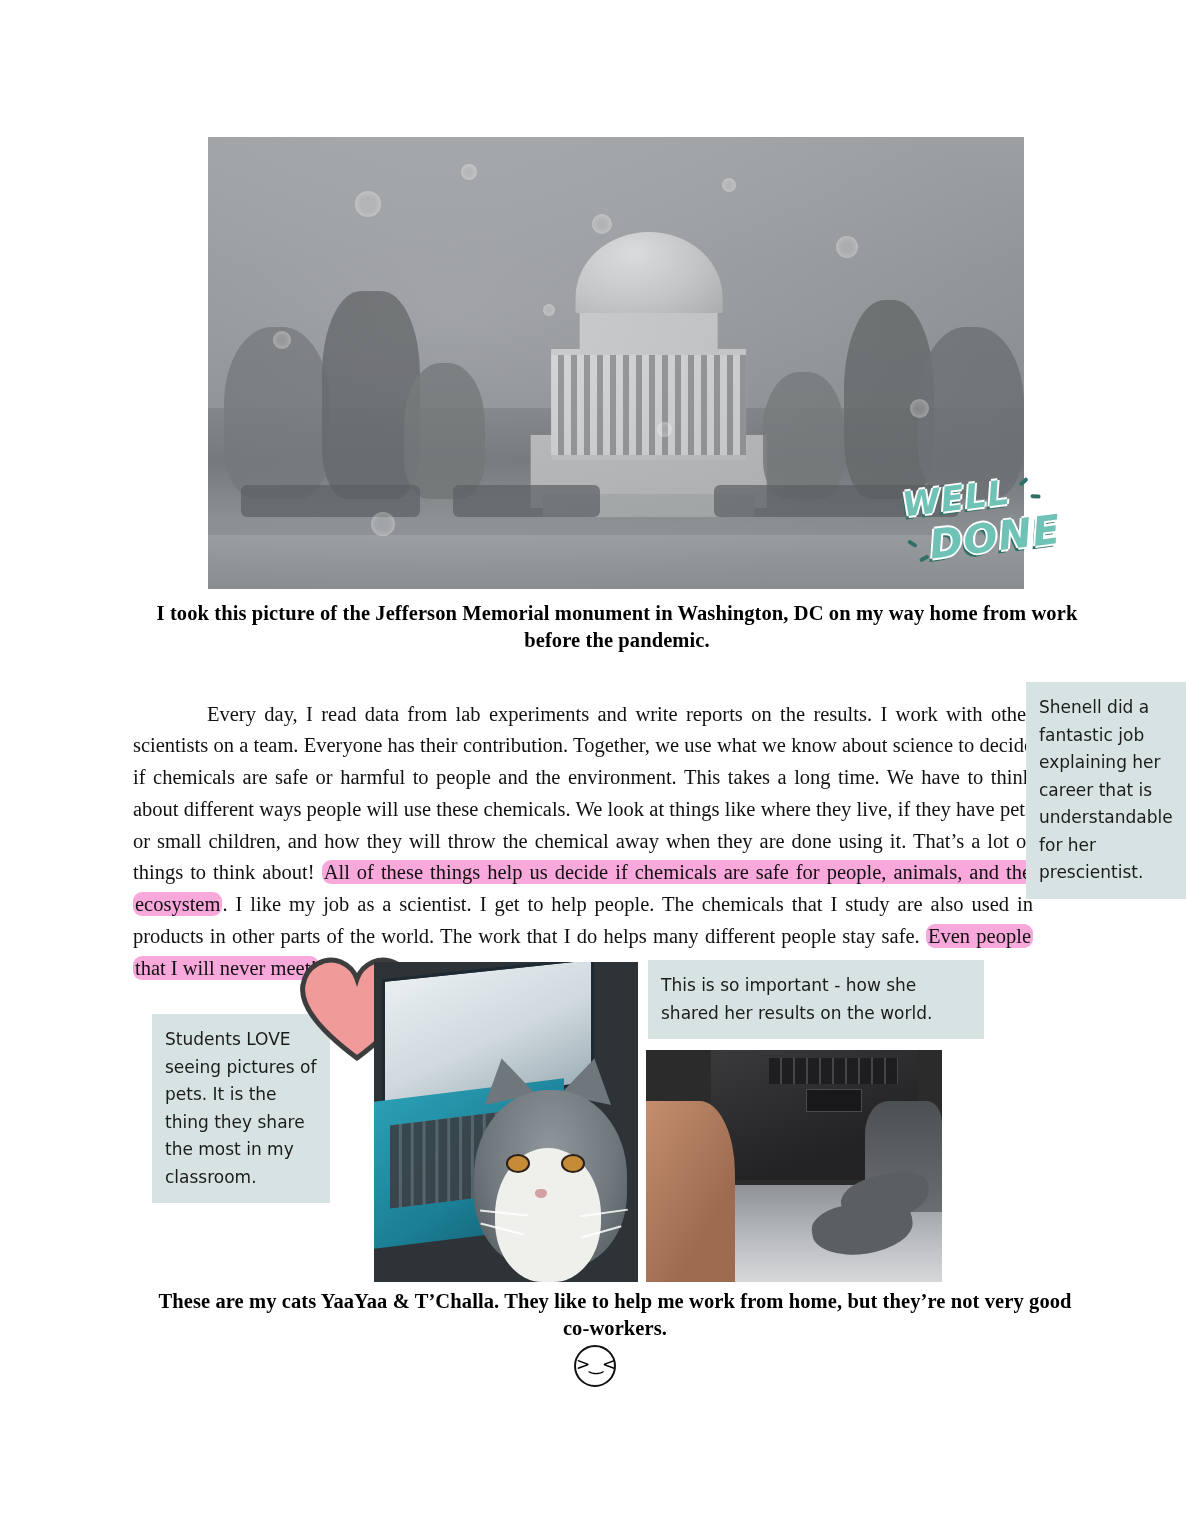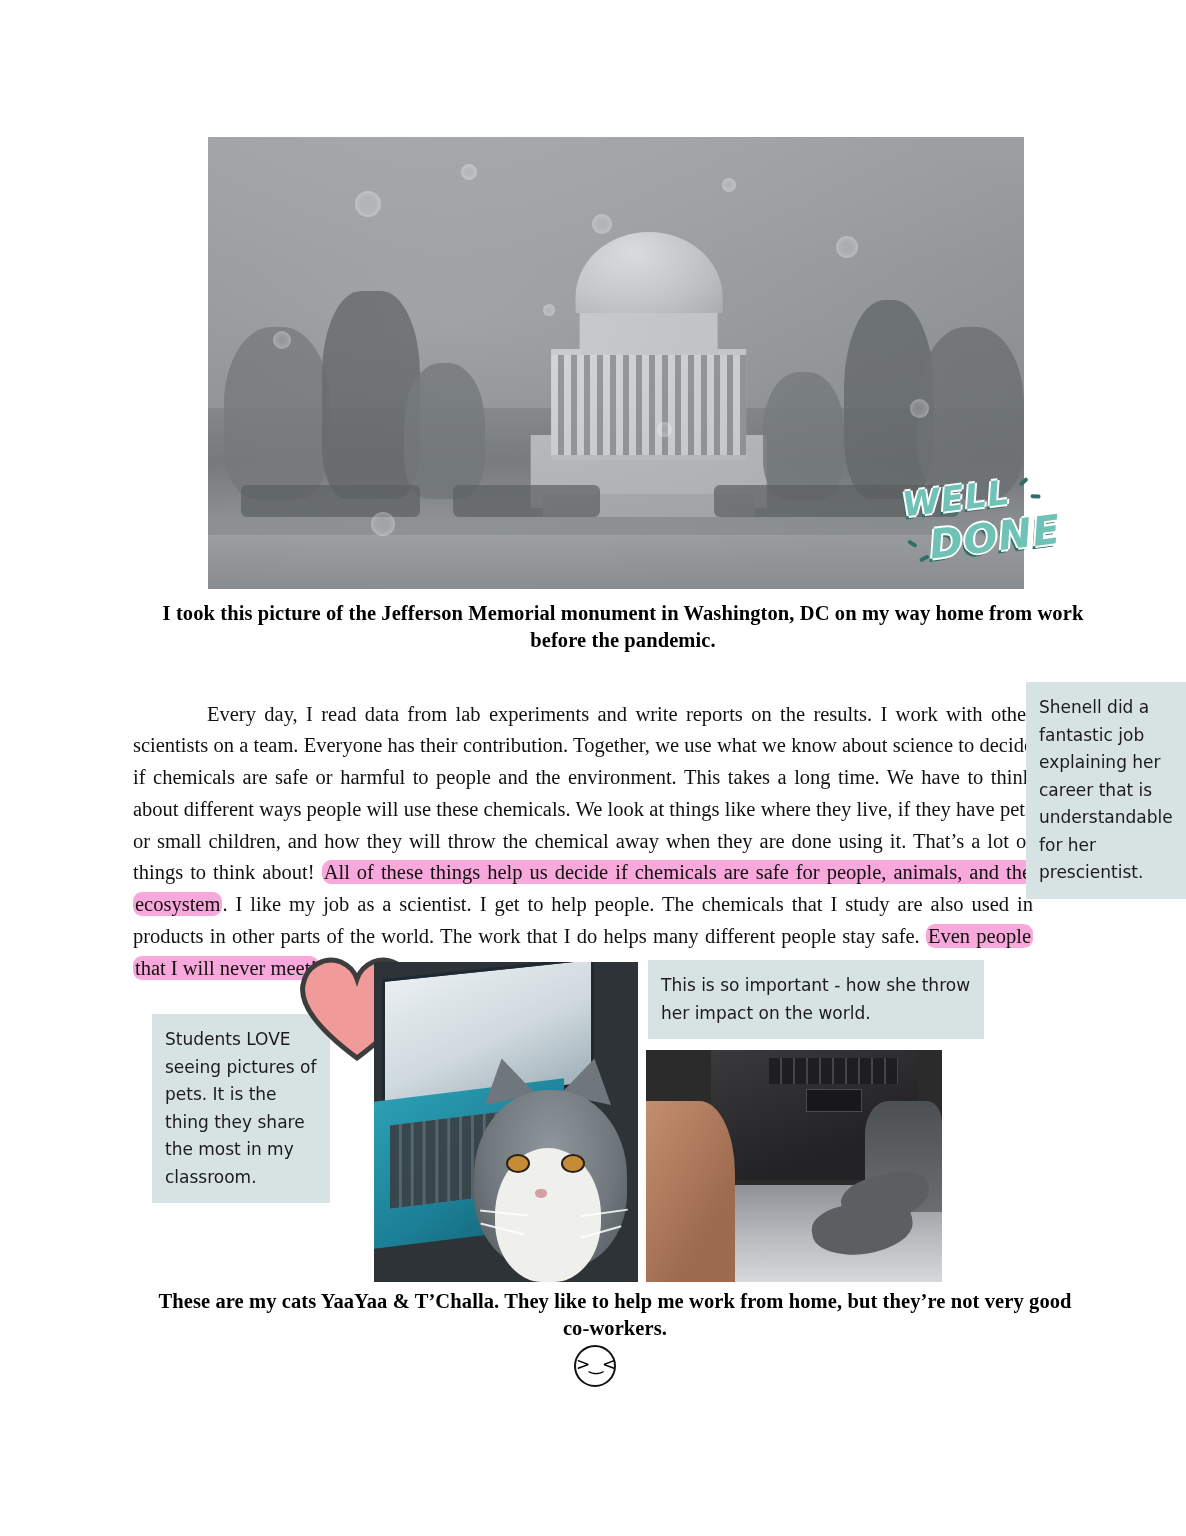--- a/index.html
+++ b/index.html
@@ -157,21 +157,21 @@
 
   
   .caption {
     position: absolute;
     text-align: center;
     font-weight: bold;
     font-size: 20.5px;
     line-height: 1.32;
     letter-spacing: .1px;
   }
-  #caption-hero { left: 158px; top: 600px; width: 930px; }
+  #caption-hero { left: 152px; top: 600px; width: 930px; }
   #caption-cats { left: 150px; top: 1288px; width: 930px; }
 
   
   .body-copy {
     position: absolute;
     left: 133px;
     top: 678px;
     width: 900px;
     font-size: 20.5px;
     line-height: 1.55;
@@ -406,21 +406,21 @@
   <div class="spark sp3"></div>
   <div class="spark sp4"></div>
 </div>
 
 <div class="caption" id="caption-hero">I took this picture of the Jefferson Memorial monument in Washington, DC on my way home from work before the pandemic.</div>
 
 <p class="body-copy"><span>Every day, I read data from lab experiments and write reports on the results. I work with other scientists on a team. Everyone has their contribution. Together, we use what we know about science to decide if chemicals are safe or harmful to people and the environment. This takes a long time. We have to think about different ways people will use these chemicals. We look at things like where they live, if they have pets or small children, and how they will throw the chemical away when they are done using it. That’s a lot of things to think about! </span><span class="hl">All of these things help us decide if chemicals are safe for people, animals, and the ecosystem</span><span>. I like my job as a scientist. I get to help people. The chemicals that I study are also used in products in other parts of the world. The work that I do helps many different people stay safe. </span><span class="hl">Even people that I will never meet!</span></p>
 
 <div class="note" id="note-right">Shenell did a fantastic job explaining her career that is understandable for her prescientist.</div>
 <div class="note" id="note-left">Students LOVE seeing pictures of pets. It is the thing they share the most in my classroom.</div>
-<div class="note" id="note-mid">This is so important - how she throw her impact on the world.</div>
+<div class="note" id="note-mid">This is so important - how she shared her results on the world.</div>
 
 <div class="heart">
   <svg viewBox="0 0 122 112" aria-hidden="true">
     <path d="M61 106 C 18 74, 4 50, 7 33 C 10 13, 30 4, 45 10 C 54 14, 59 21, 61 27 C 63 21, 68 14, 77 10 C 92 4, 112 13, 115 33 C 118 50, 104 74, 61 106 Z" fill="#f09a9a" stroke="#3d3d3d" stroke-width="5"></path>
   </svg>
 </div>
 
 <div class="photo-cat1">
   <div class="laptop-screen"></div>
   <div class="laptop-body"></div>

